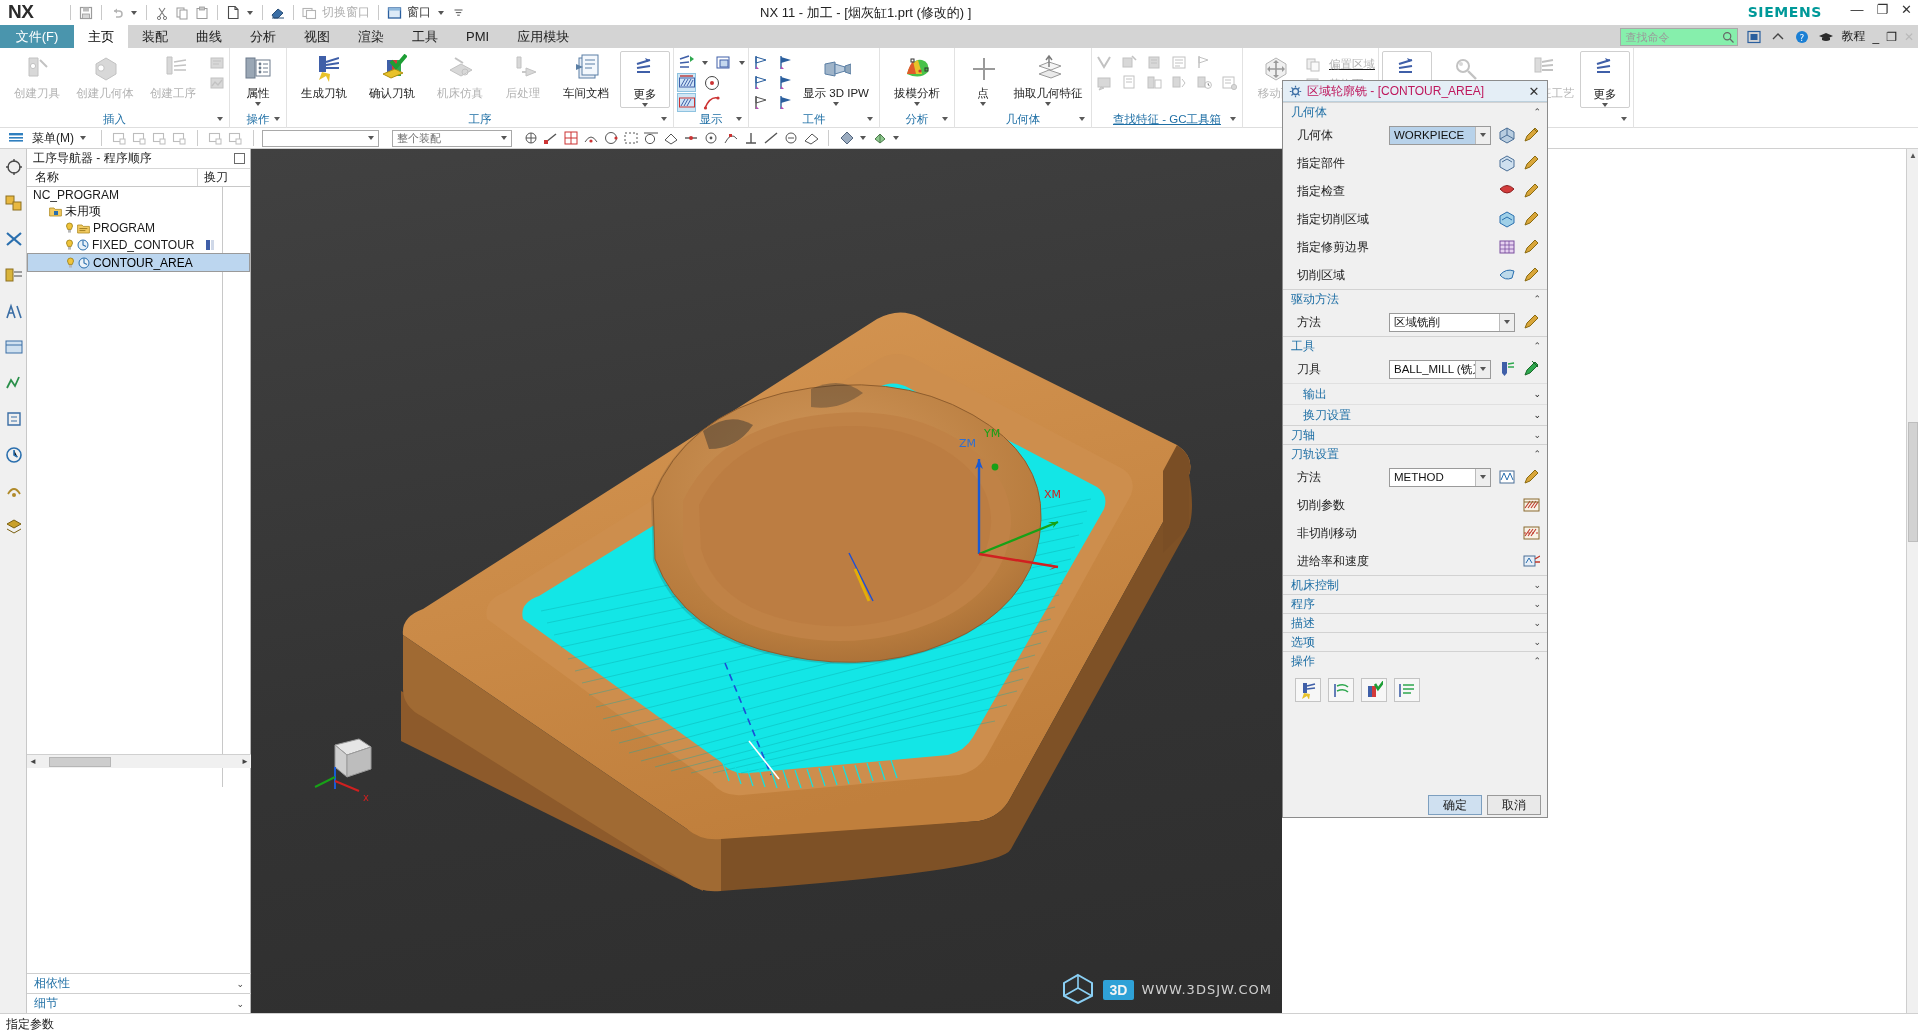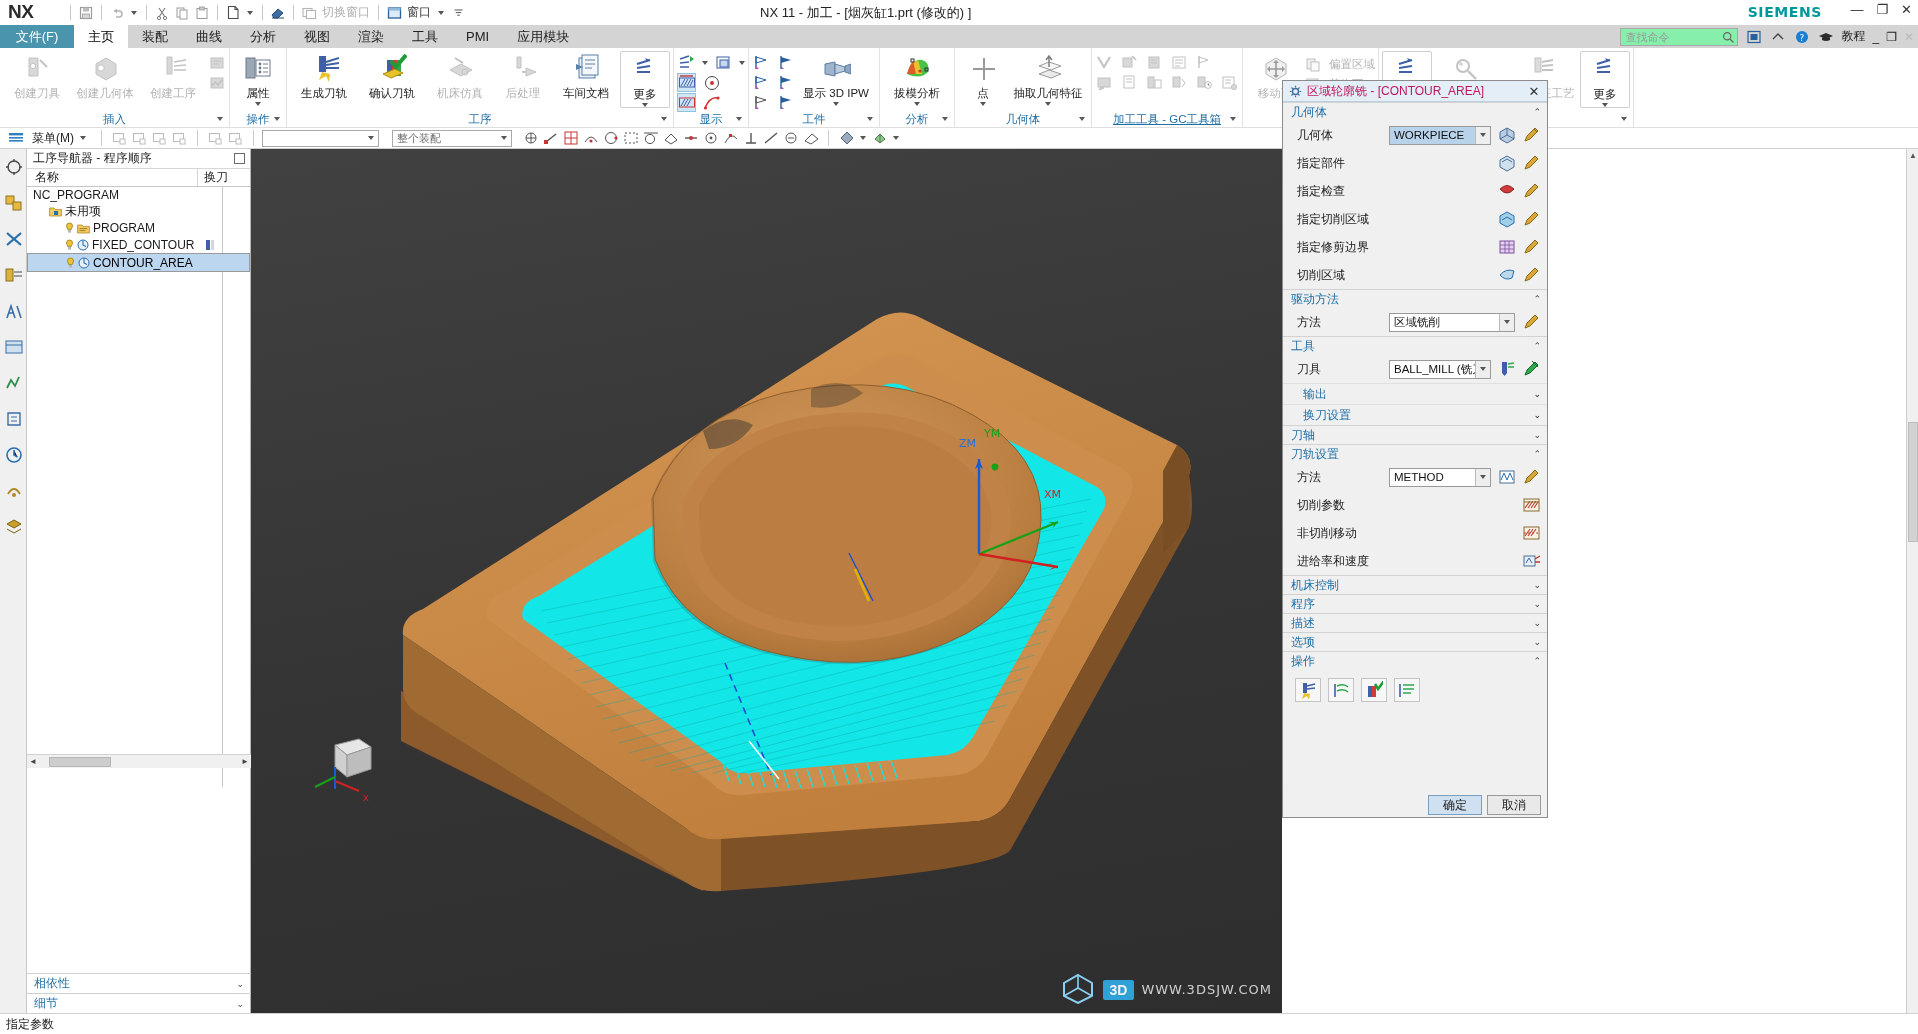--- a/index.html
+++ b/index.html
@@ -55,21 +55,21 @@
   .bigbtn { width:58px; display:flex; flex-direction:column; align-items:center; padding-top:2px; cursor:default;}
   .bigbtn.w68 { width:68px; }
   .bigbtn.w78 { width:80px; }
   .bigbtn.w50 { width:50px; }
   .bigbtn .ic { height:32px; display:flex; align-items:center; justify-content:center; }
   .bigbtn .lb { font-size:11.5px; color:#222; text-align:right; line-height:13px; margin-top:2px; white-space:nowrap;}
   .bigbtn.dim .lb { color:#b3b3b3; }
   .bigbtn .dn { width:0;height:0;border-left:3px solid transparent;border-right:3px solid transparent;border-top:4px solid #555; margin-top:2px;}
   .bigbtn.boxed { border:1px solid #cfcfcf; border-radius:2px; }
   .smallgrid { display:flex; flex-direction:column; justify-content:flex-start; gap:1px; padding-top:2px;}
-  .smrow { display:flex; align-items:center; gap:6px; height:19px; }
+  .smrow { display:flex; align-items:center; gap:6px; height:19px;text-decoration:underline; }
   .smic { width:19px;height:19px; display:flex;align-items:center;justify-content:center; }
   .smcaret { width:0;height:0;border-left:3px solid transparent;border-right:3px solid transparent;border-top:4px solid #555;}
   .hl { background:#cfe6f5; border:1px solid #8fc3e0; }
 
   
   .menubar { position:absolute; left:0; top:128px; width:1918px; height:21px; background:#fff; border-bottom:1px solid #d0d0d0; display:flex; align-items:center; gap:3px; padding-left:6px;}
   .menu-btn { display:flex; align-items:center; gap:3px; font-size:12px; color:#222; padding:0 4px; }
   .mb-sep { width:1px;height:16px;background:#ccc;margin:0 5px;}
   .mb-ic { width:19px;height:18px;display:flex;align-items:center;justify-content:center;}
   .combo { height:17px; border:1px solid #a9a9a9; background:#fff; position:relative; }
@@ -740,21 +740,21 @@
                     <svg width="17" height="17" viewBox="0 0 17 17">
                       <rect x="2" y="3" width="11" height="11" fill="#fff" stroke="#c2c2c2"></rect>
                       <path d="M4 6 H10 M4 9 H10" stroke="#c2c2c2"></path>
                       <circle cx="13" cy="13" r="2.6" fill="#d8d8d8" stroke="#c2c2c2"></circle>
                     </svg>
                   </span>
                 </div>
               </div>
             </div>
           </div>
-          <div class="rg-title gclick"><span class="gt">加工工具 - GC工具箱</span><span class="ga"></span></div>
+          <div class="rg-title gclick"><span class="gt">查找特征 - GC工具箱</span><span class="ga"></span></div>
         </div>
         <div class="rgroup">
           <div class="rg-items">
             <div class="bigbtn dim">
               <div class="ic">
                 <span style="display: inline-flex; align-items: center; justify-content: center;">
                   <svg width="30" height="30" viewBox="0 0 30 30">
                     <path d="M6 10 L16 4 L26 10 L26 20 L16 26 L6 20 Z" fill="#f0f0f0" stroke="#b4b4b4"></path>
                     <path d="M16 8 V22 M9 15 H23" stroke="#9a9a9a" stroke-width="1.6"></path>
                     <path d="M16 6 l-3 3 h6 z M16 24 l-3 -3 h6 z M7 15 l3 -3 v6 z M25 15 l-3 -3 v6 z" fill="#9a9a9a"></path>

